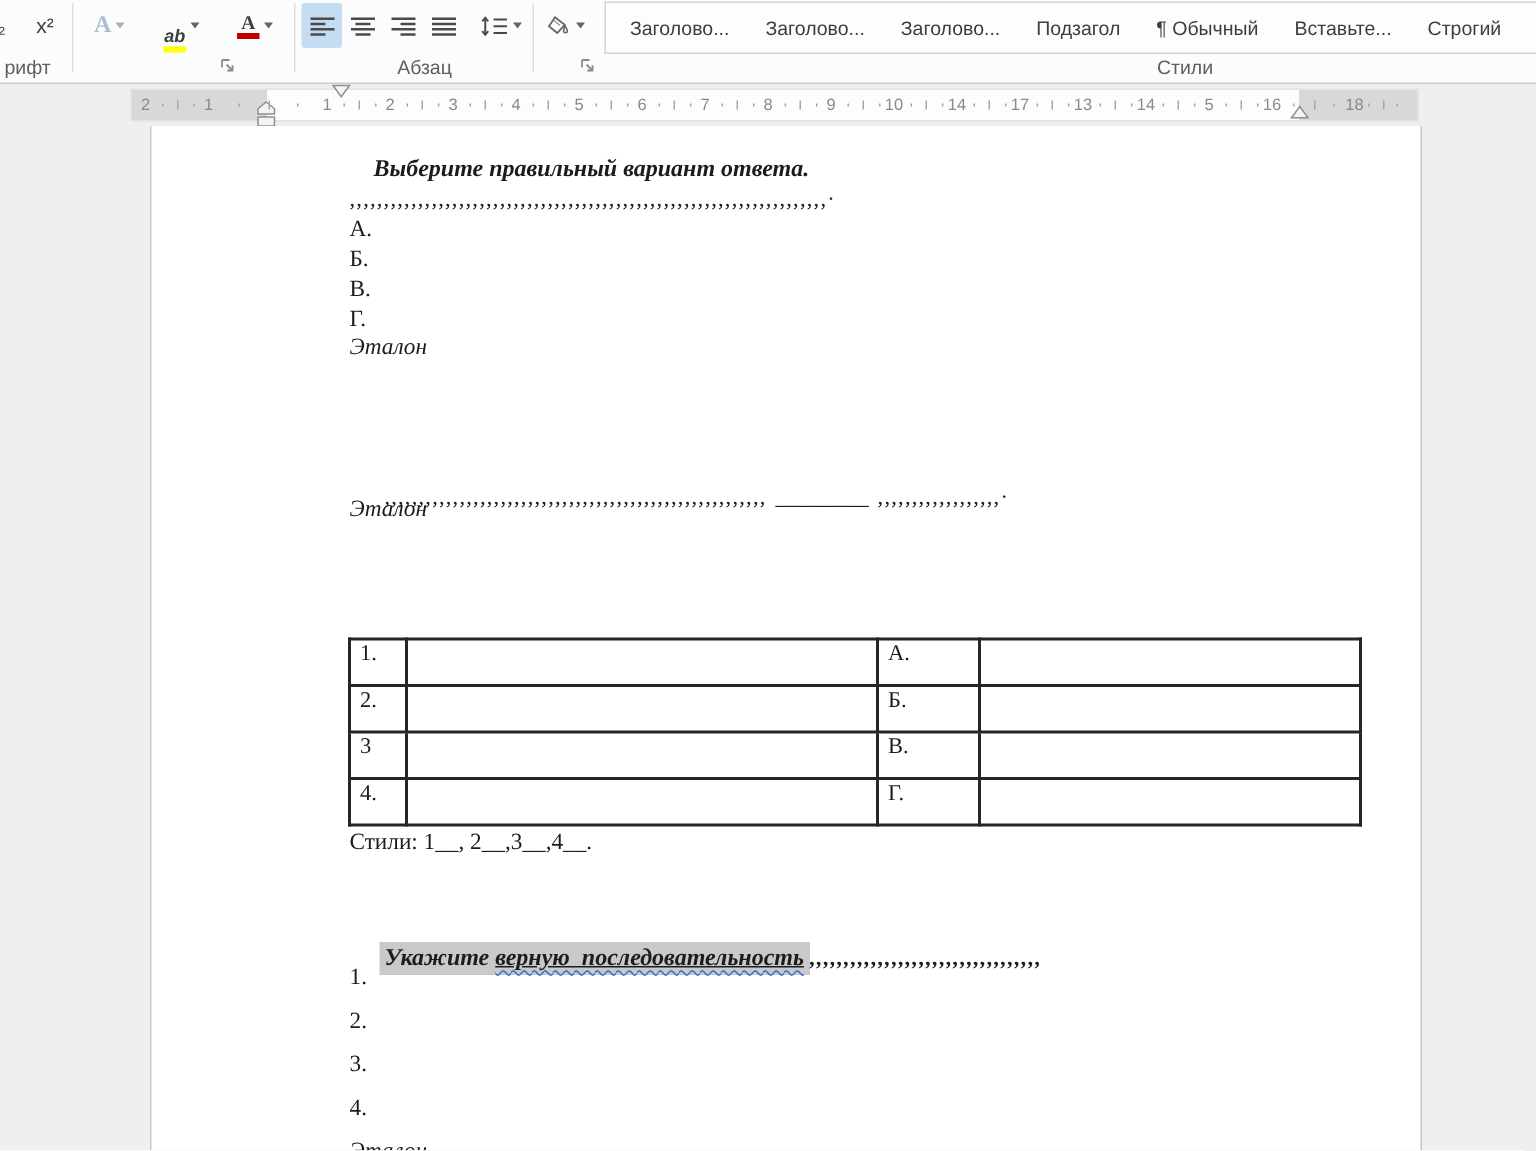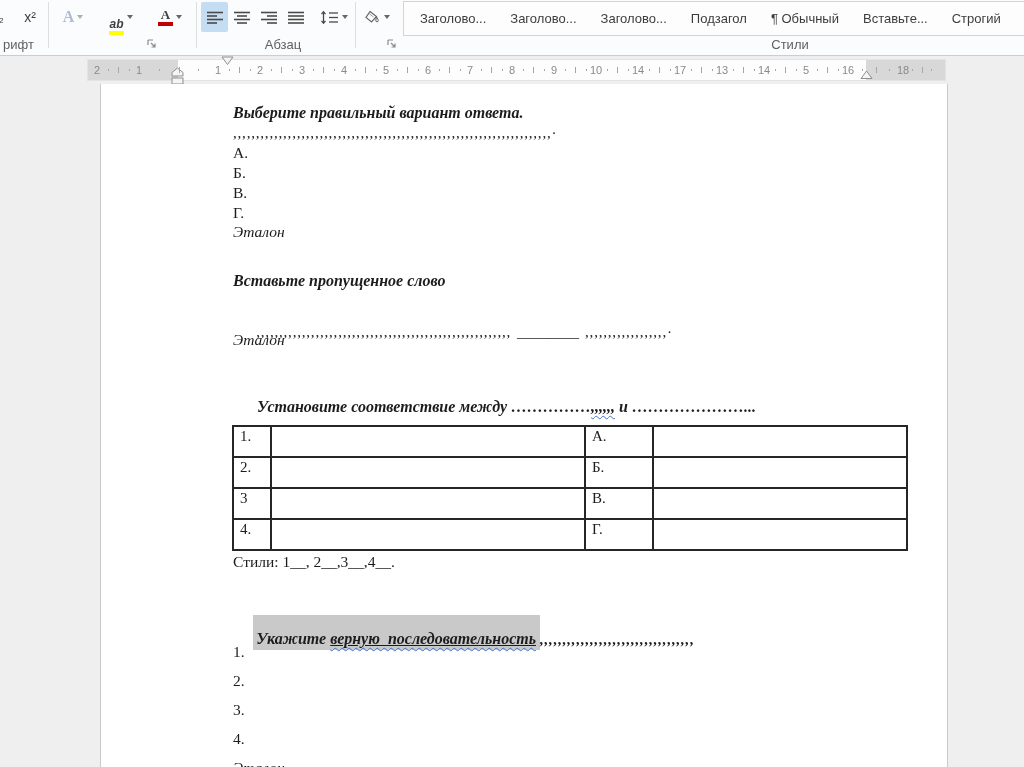--- a/index.html
+++ b/index.html
@@ -42,21 +42,21 @@
         border-left:1px solid #c9c9c9;border-right:1px solid #c9c9c9;overflow:hidden;}
   .t{position:absolute;left:132px;font-family:"Liberation Serif",serif;font-size:15.5px;
      color:#1c1c1c;white-space:pre;line-height:19px;}
   .h{font-weight:bold;font-style:italic;font-size:16px;}
   .it{font-style:italic;}
   .dots{font-size:15px;letter-spacing:0.8px;}
   .blank{letter-spacing:0;margin:0 6px;}
   .wavy{text-decoration:underline;text-decoration-style:wavy;text-decoration-color:#4472c4;
         text-decoration-thickness:1px;text-underline-offset:3px;}
   .uline{text-decoration:underline;text-decoration-color:#1c1c1c;}
-  .hl{background:#c9c9c9;padding:15px 4px 3px 3px;margin-left:-3px;}
+  .hl{background:#c9c9c9;padding:2px 4px 3px 3px;margin-left:-3px;}
   .match-table{position:absolute;left:131px;top:341px;border-collapse:collapse;}
   .match-table td{border:2px solid #262626;height:27px;vertical-align:top;
         font-family:"Liberation Serif",serif;font-size:15px;color:#1c1c1c;padding:1px 6px;}
   .c-num{width:24px;} .c-blank1{width:300px;} .c-let{width:54px;} .c-blank2{width:240px;}
 </style>
 </head>
 <body>
 
 <div class="screen">
 
@@ -288,37 +288,33 @@
       <i class="rtick" style="left: 774px; height: 2px;"></i>
       <i class="rtick" style="left: 788px; height: 6px;"></i>
       <i class="rtick" style="left: 801px; height: 2px;"></i>
       <i class="rtick" style="left: 824px; height: 2px;"></i>
       <i class="rtick" style="left: 834px; height: 6px;"></i>
       <i class="rtick" style="left: 843px; height: 2px;"></i>
     </div>
 
   <div class="page">
 
-    <div class="t h" style="top:19px;">Выберите правильный вариант ответа.</div>
+    <div class="t h" style="top:19px;margin-left:16px;">Выберите правильный вариант ответа.</div>
     <div class="t dots" style="top:40px;">,,,,,,,,,,,,,,,,,,,,,,,,,,,,,,,,,,,,,,,,,,,,,,,,,,,,,,,,,,,,,,,,,,,,,,·</div>
     <div class="t" style="top:59px;">А.</div>
     <div class="t" style="top:79px;">Б.</div>
     <div class="t" style="top:99px;">В.</div>
     <div class="t" style="top:119px;">Г.</div>
     <div class="t it" style="top:138px;">Эталон</div>
 
-    <div class="t h" style="top:187px;">Вставьте пропущенное слово</div>
     <div class="t" style="top:219px;">
       <span class="dots">,,,,,,,,,,,,,,,,,,,,,,,,,,,,,,,,,,,,,,,,,,,,,,,,,,,,,,,,</span><span class="blank">________</span><span class="dots">,,,,,,,,,,,,,,,,,,·</span>
     </div>
     <div class="t it" style="top:246px;">Эталон</div>
 
-    <div class="t h" style="top:294px;">
-      <span>Установите соответствие между </span><span>……………</span><span class="wavy">,,,,,,</span><span> и </span><span>…………………...</span>
-    </div>
 
     <table class="match-table">
       <tbody>
           <tr>
         <td class="c-num">1.</td>
         <td class="c-blank1"></td>
         <td class="c-let">А.</td>
         <td class="c-blank2"></td>
       </tr>
       <tr>

